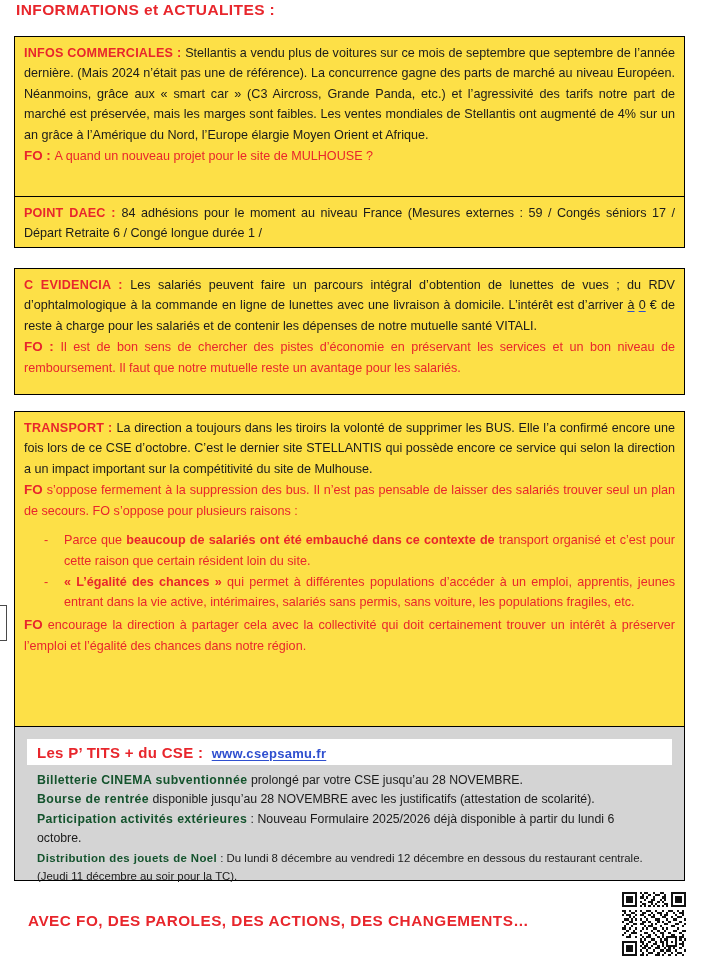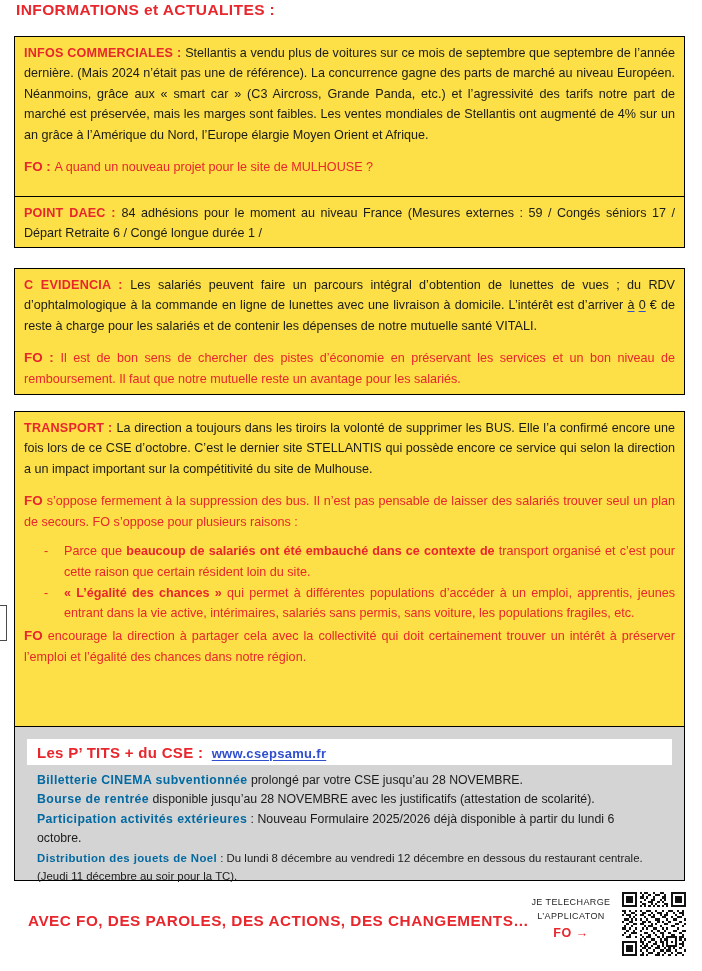--- a/index.html
+++ b/index.html
@@ -45,21 +45,21 @@
     padding: 6px 9px 6px 9px;
   }
 
   .para {
     font-size: 12.6px;
     line-height: 1.62;
     color: #1b1b1b;
     text-align: justify;
     margin: 0;
   }
-  .para + .para { margin-top: 11px; }
+  .para + .para { }
 
   .lead {
     font-weight: bold;
     color: #e8262c;
     letter-spacing: 0.2px;
   }
   .red-body {
     color: #e8262c;
     font-size: 12.6px;
     line-height: 1.62;
@@ -128,21 +128,21 @@
     padding: 6px 10px 6px 10px;
   }
   .ptits-line {
     font-size: 12.3px;
     line-height: 1.58;
     color: #1b1b1b;
     margin: 0;
     text-align: left;
   }
   .ptits-line .lbl {
-    color: #0369a1;
+    color: #14532d;
     font-weight: bold;
     letter-spacing: 0.4px;
   }
   .ptits-line.small { font-size: 11.4px; }
 
   
   .footer-slogan {
     position: absolute;
     left: 28px;
     top: 912px;
@@ -264,25 +264,20 @@
       <p class="ptits-line small">
         <span class="lbl">Distribution des jouets de Noel</span><span> : Du lundi 8 décembre au vendredi 12 décembre en dessous du restaurant centrale. (Jeudi 11 décembre au soir pour la TC).</span>
       </p>
     </div>
   </div>
 
   <div class="edge-artifact"></div>
 
   <div class="footer-slogan">AVEC FO, DES PAROLES, DES ACTIONS, DES CHANGEMENTS…</div>
 
-  <div class="footer-dl">
-    <div class="l1">JE TELECHARGE</div>
-    <div class="l2">L’APPLICATON</div>
-    <div class="l3">FO →</div>
-  </div>
 
   <div class="qr-wrap">
     <svg width="64" height="64" viewBox="0 0 29 29" shape-rendering="crispEdges">
       <rect width="29" height="29" fill="#ffffff"></rect>
       <g fill="#111111">
 
         <rect x="0" y="0" width="7" height="1"></rect>
           <rect x="0" y="6" width="7" height="1"></rect>
         <rect x="0" y="0" width="1" height="7"></rect>
           <rect x="6" y="0" width="1" height="7"></rect>

